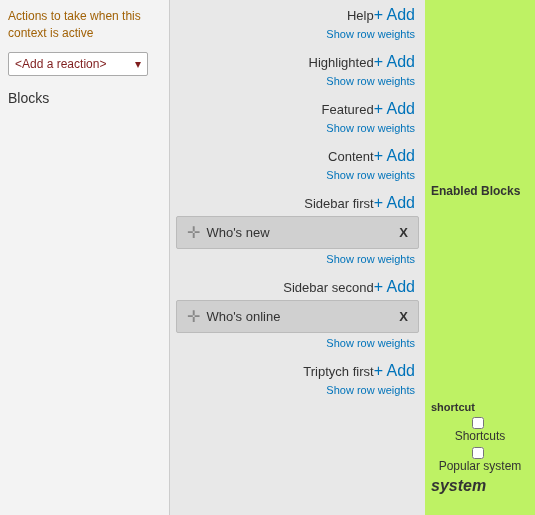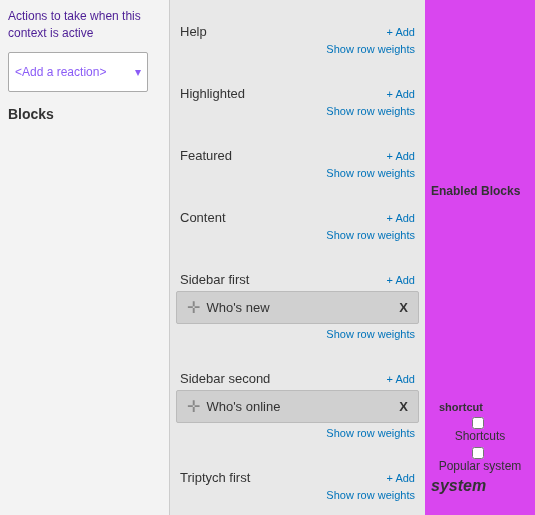--- a/index.html
+++ b/index.html
@@ -16,40 +16,40 @@
     
     .left-panel {
       width: 170px;
       background: #f3f3f3;
       border-right: 1px solid #ccc;
       padding: 8px;
       flex-shrink: 0;
     }
     .left-panel .context-text {
       font-size: 12px;
-      color: #4c1d95;
+      color: #a16207;
       margin-bottom: 10px;
       line-height: 1.4;
     }
     .reaction-select {
       display: flex;
       align-items: center;
       border: 1px solid #aaa;
       background: #fff;
-      padding: 12px 6px;
+      padding: 4px 6px;
       border-radius: 2px;
       cursor: pointer;
       font-size: 12px;
-      color: #8b5cf6;
+      color: #7f1d1d;
       width: 140px;
       margin-bottom: 14px;
     }
     .blocks-heading {
       font-size: 14px;
-      font-weight: bold;
+      font-weight: normal;
       color: #333;
       margin-top: 4px;
     }
 
     
     .main-panel {
       flex: 1;
       background: #e8e8e8;
       overflow-y: auto;
       padding: 0;
@@ -57,30 +57,30 @@
     }
 
     
     .section-block {
       background: #e8e8e8;
       margin-bottom: 0;
     }
     .section-header {
       display: flex;
       align-items: center;
-      justify-content: space-between;
-      padding: 24px 10px 2px 10px;
+      justify-content: flex-end;
+      padding: 6px 10px 2px 10px;
     }
     .section-label {
       color: #333;
       font-size: 13px;
     }
     .add-link {
       color: #0073ba;
-      font-size: 11px;
+      font-size: 16px;
       cursor: pointer;
       text-decoration: none;
     }
     .show-weights {
       text-align: right;
       padding: 0 10px 6px 10px;
     }
     .show-weights a {
       color: #0073ba;
       font-size: 11px;
@@ -113,21 +113,21 @@
     .remove-x {
       color: #333;
       font-size: 13px;
       cursor: pointer;
       font-weight: bold;
     }
 
     
     .right-panel {
       width: 110px;
-      background: #d946ef;
+      background: #bef264;
       padding: 8px 6px;
       flex-shrink: 0;
       position: relative;
     }
     .enabled-blocks-label {
       font-size: 12px;
       color: #333;
       font-weight: bold;
       margin-top: 175px;
       line-height: 1.4;
@@ -139,21 +139,20 @@
       bottom: 20px;
       right: 0;
       width: 110px;
       padding: 0 6px;
     }
     .shortcut-label {
       font-size: 11px;
       color: #333;
       font-weight: bold;
       margin-bottom: 4px;
-      margin-left: 8px;
     }
     .checkbox-item {
       display: flex;
       align-items: center;
       margin-bottom: 4px;
       flex-direction: column;
     }
     .checkbox-item input[type="checkbox"] {
       margin-right: 5px;
       width: 12px;

